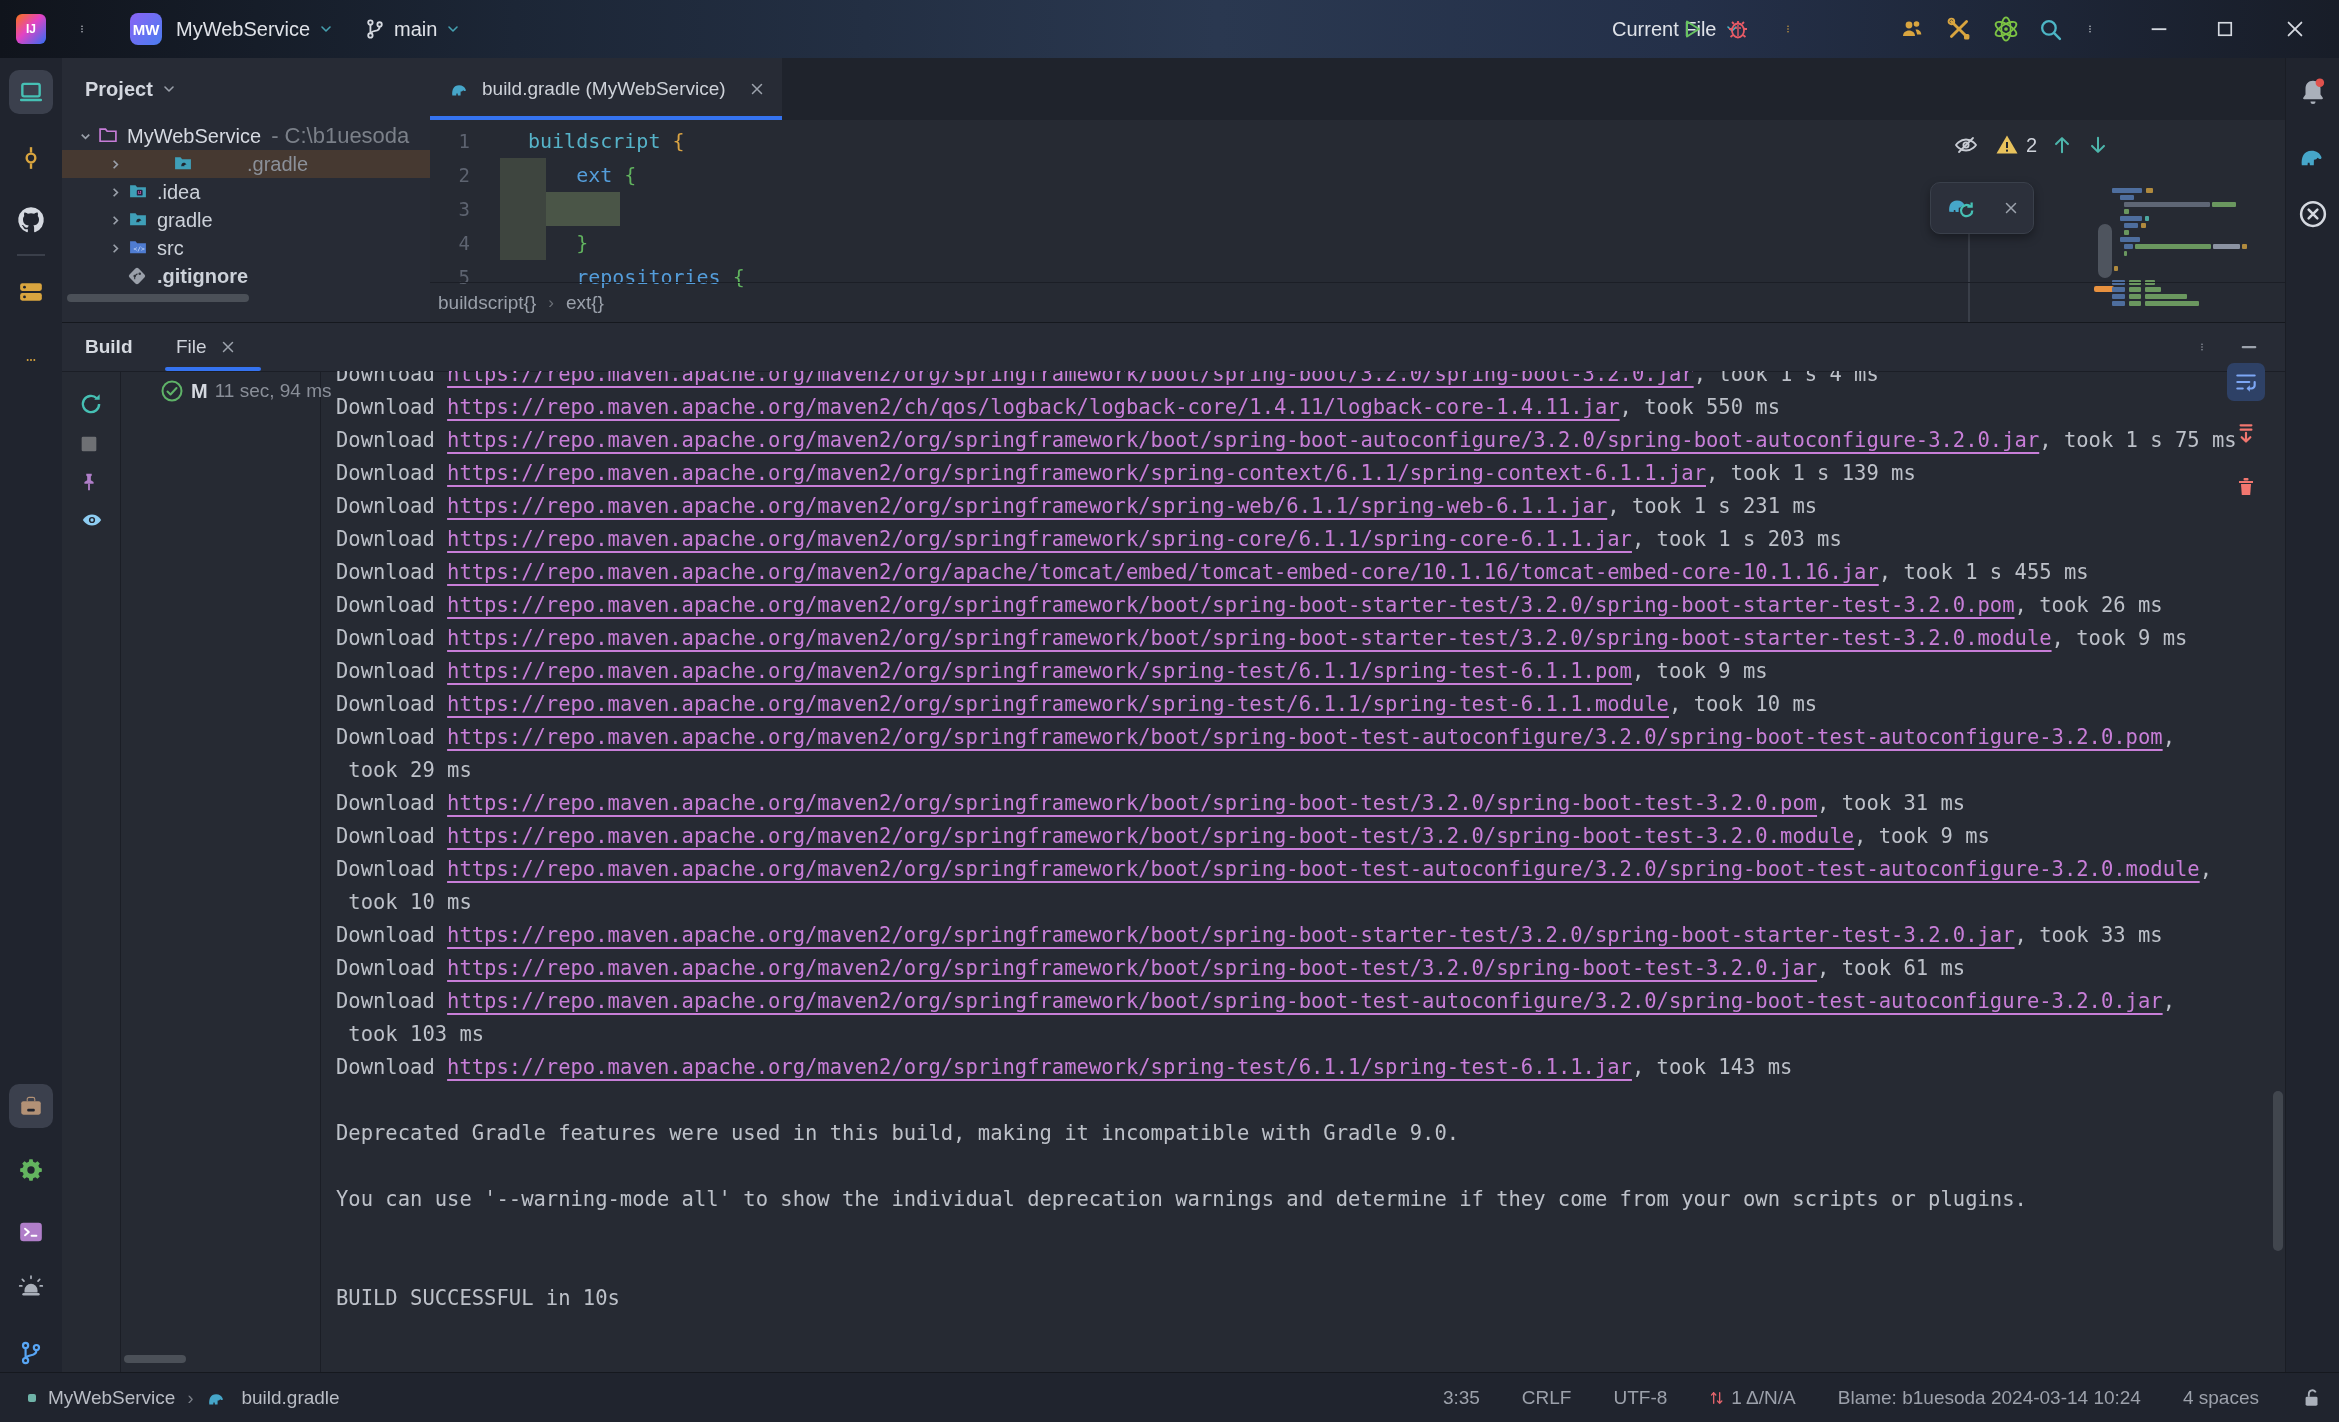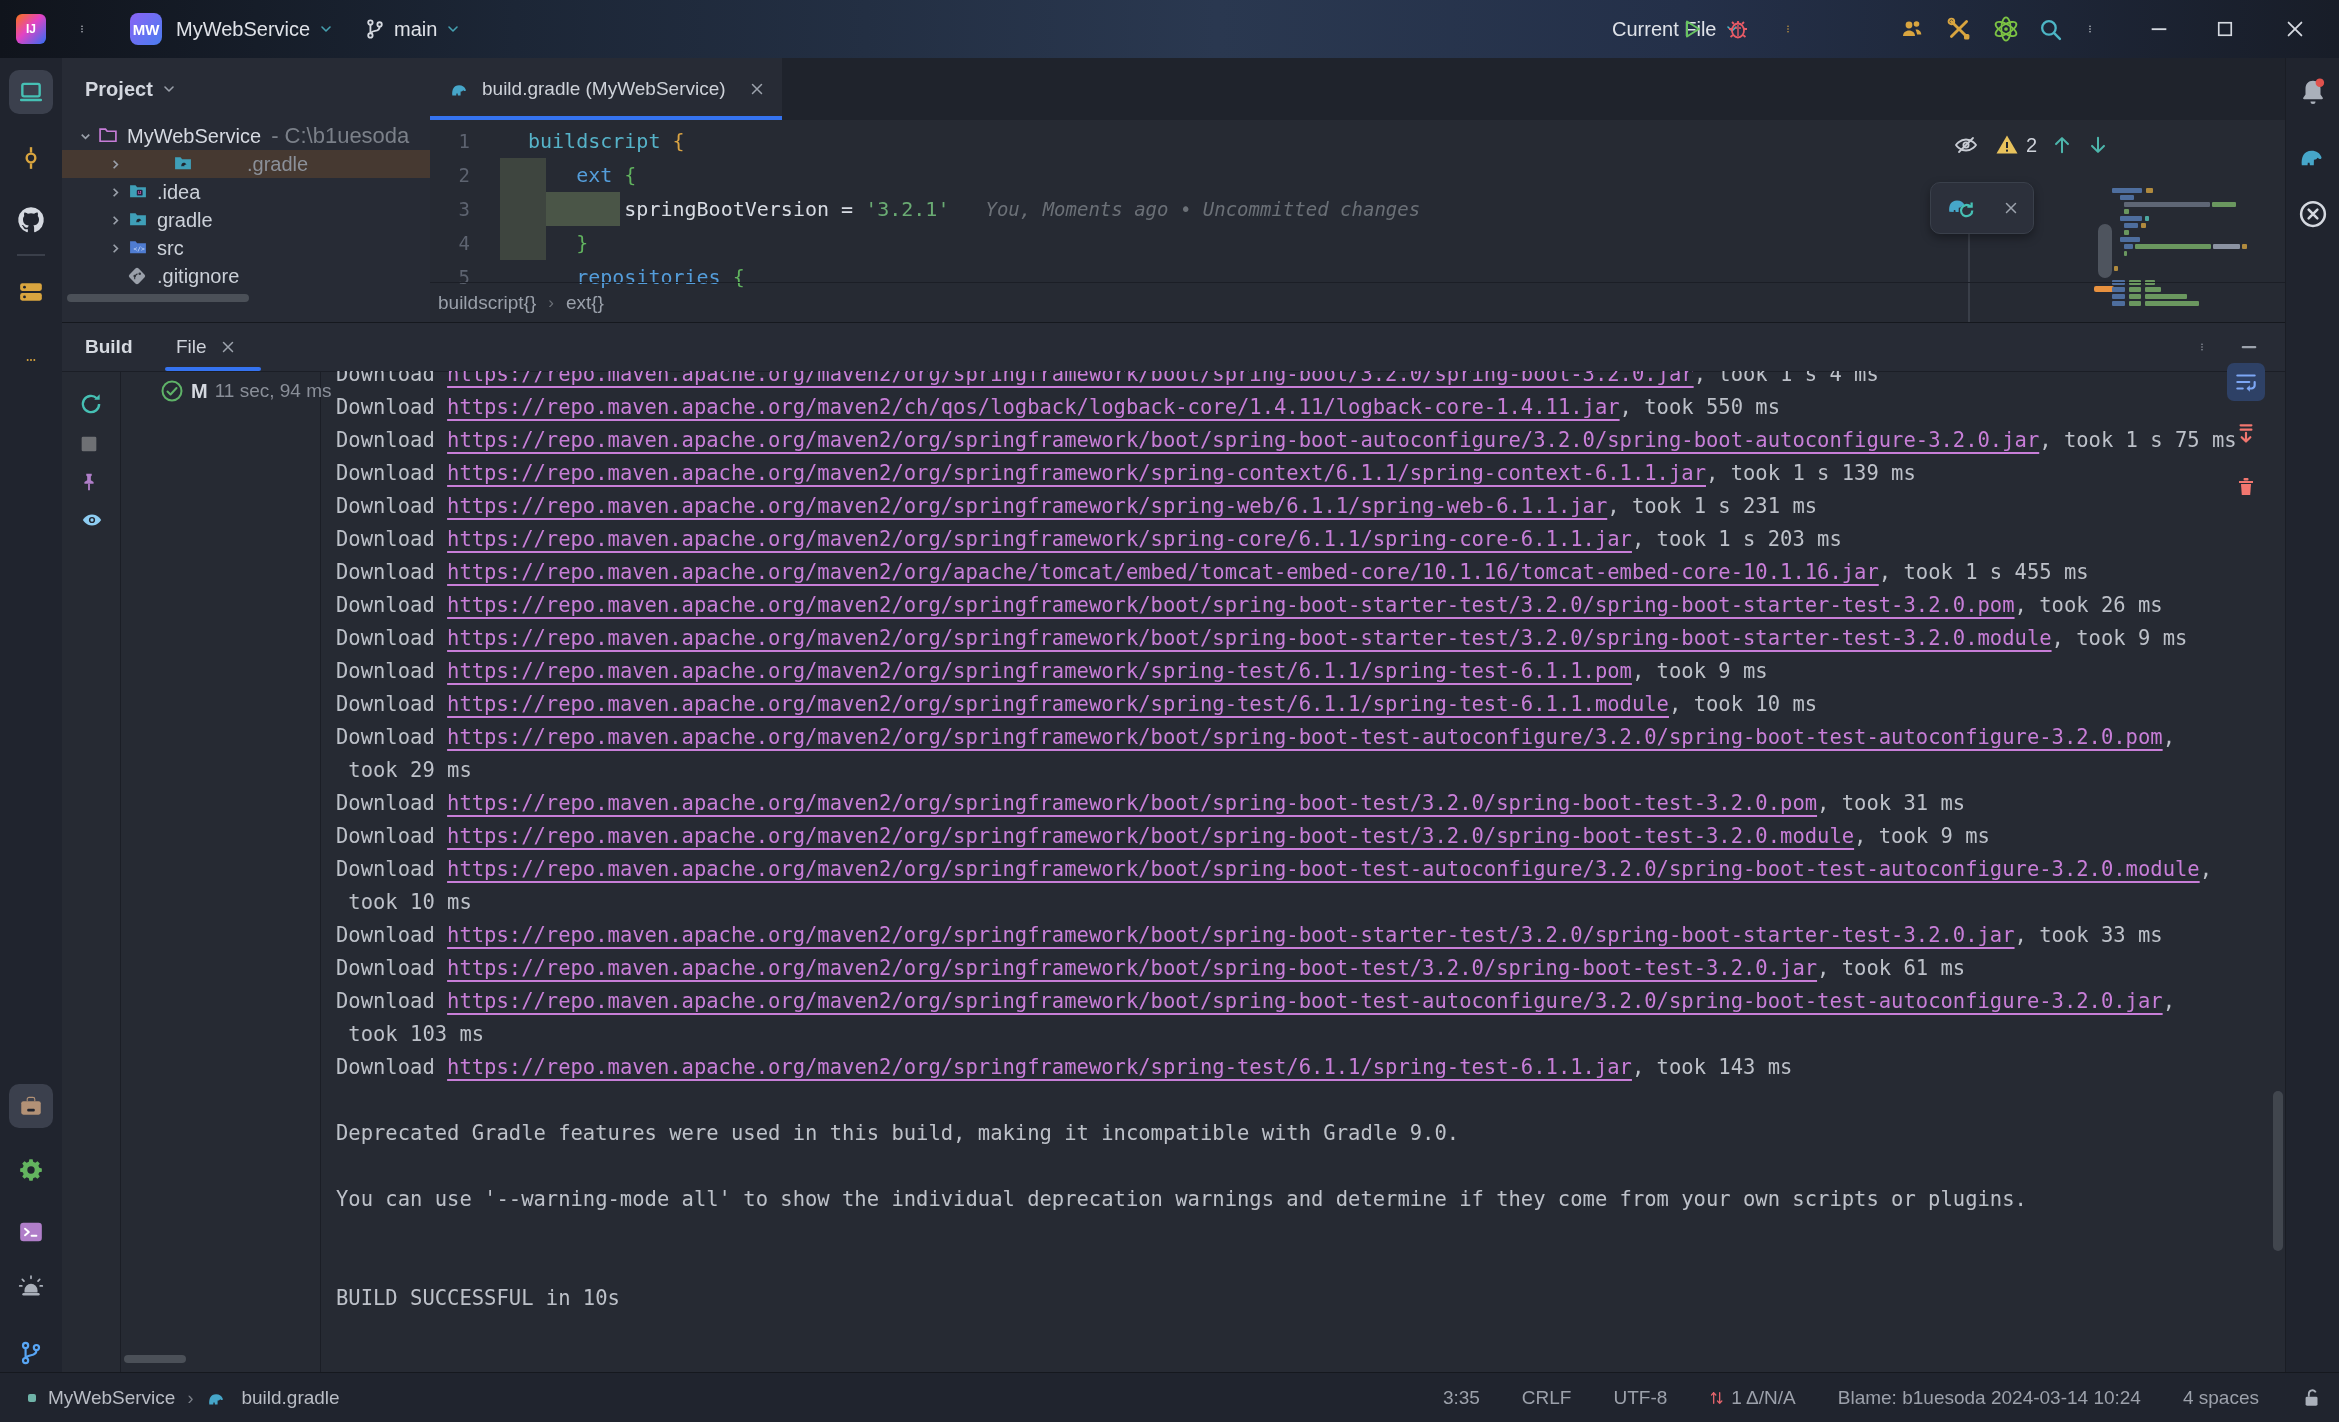--- a/index.html
+++ b/index.html
@@ -449,21 +449,21 @@
           </svg>
         </span>
         <span class="t-icon">
           <svg width="24" height="20" viewBox="0 0 24 24">
             <path d="M2.5 5h6.5l2 2.5h10.5V19.5h-19z" fill="#4f7cd1"></path>
             <text x="13.5" y="17" font-size="7.5" fill="#cfe0ff" text-anchor="middle" font-family="DejaVu Sans Mono,monospace">&lt;/&gt;</text>
           </svg>
         </span>
         <span class="t-label">src</span>
       </div>
-      <div class="trow" style="padding-left: 42px;">
+      <div class="trow" style="padding-left: 42px; font-weight: bold;">
         <span class="t-chev"></span>
         <span class="t-icon">
           <svg width="22" height="22" viewBox="0 0 24 24">
             <rect x="5" y="5" width="14" height="14" rx="2.5" transform="rotate(45 12 12)" fill="#9aa0aa"></rect>
             <circle cx="9.5" cy="12" r="1.4" fill="#30343c"></circle>
             <circle cx="15" cy="9.5" r="1.4" fill="#30343c"></circle>
             <path d="M9.5 12l3-2.5M9.5 12v3.5" stroke="#30343c" stroke-width="1.2" fill="none"></path>
           </svg>
         </span>
         <span class="t-label">.gitignore</span>
@@ -498,21 +498,20 @@
         <div class="code-line" style="top: 4px;">
           <span class="ln">1</span>
           <span class="code-text"><span class="c-cyan">buildscript </span><span class="c-brace-y">{</span></span>
         </div>
         <div class="code-line" style="top: 38px;">
           <span class="ln">2</span>
           <span class="code-text"><span>    </span><span class="c-blue">ext </span><span class="c-brace-g">{</span></span>
         </div>
         <div class="code-line" style="top: 72px;">
           <span class="ln">3</span>
-          <span class="code-text"><span>        </span><span class="c-white">springBootVersion</span><span class="c-white"> = </span><span class="c-green">'3.2.1'</span><span class="ann">You, Moments ago • Uncommitted changes</span></span>
         </div>
         <div class="code-line" style="top: 106px;">
           <span class="ln">4</span>
           <span class="code-text"><span>    </span><span class="c-brace-g">}</span></span>
         </div>
         <div class="code-line" style="top: 140px;">
           <span class="ln">5</span>
           <span class="code-text"><span>    </span><span class="c-blue">repositories </span><span class="c-brace-g">{</span></span>
         </div>
       </div>

